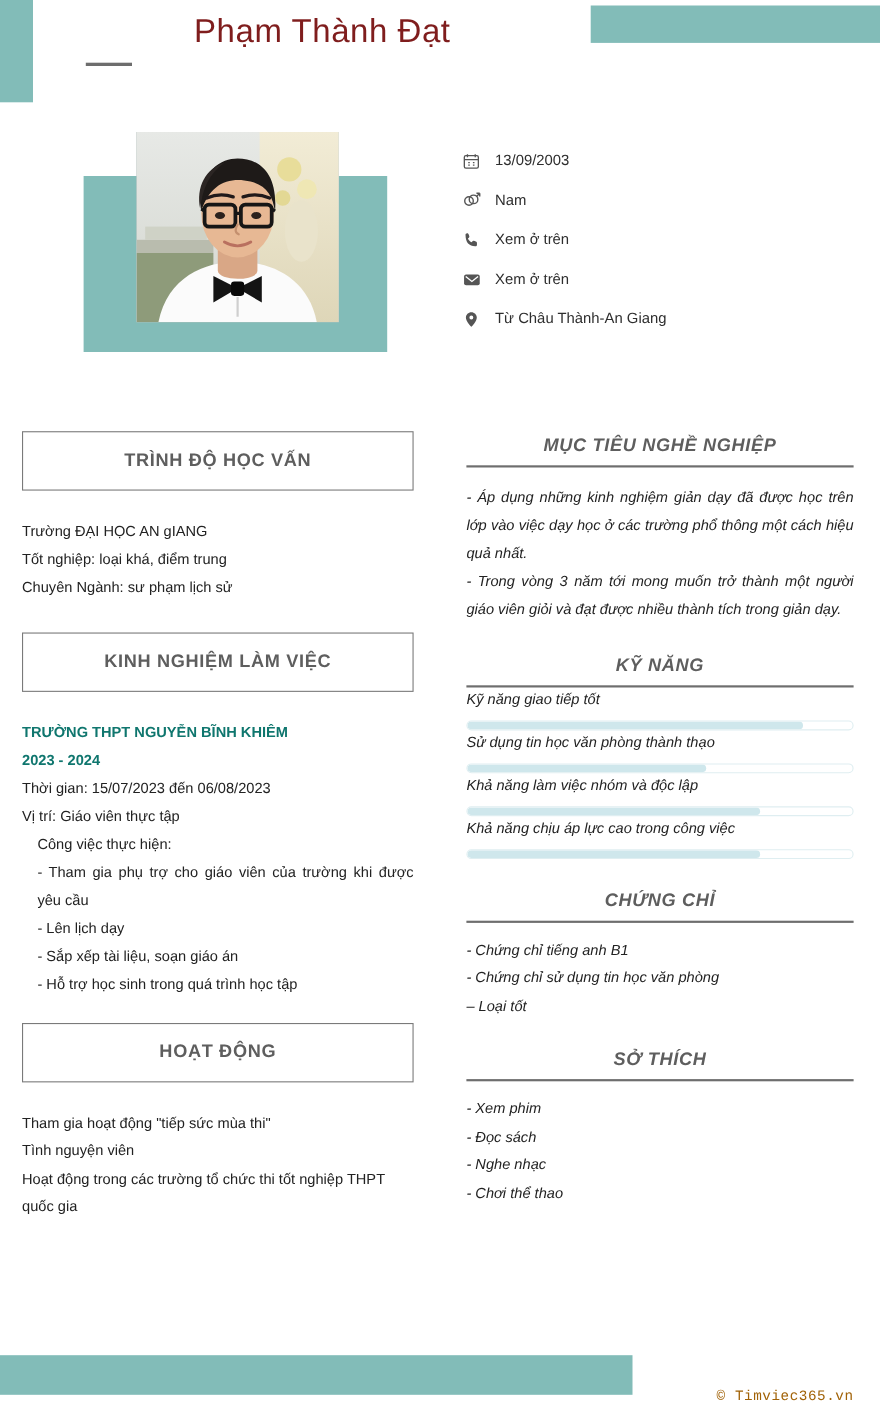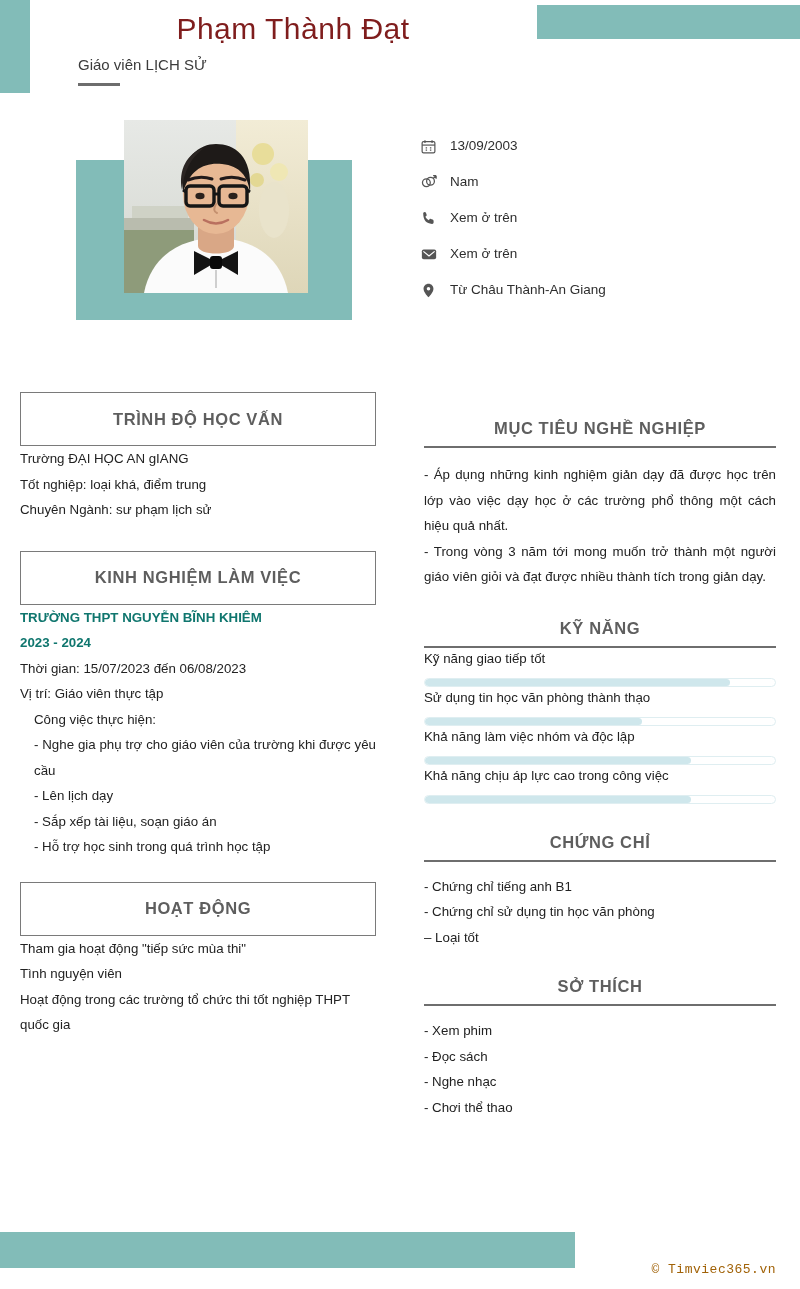--- a/index.html
+++ b/index.html
@@ -43,42 +43,42 @@
   .contact-row { display: flex; align-items: center; height: 36px; }
   .contact-ico {
     width: 30px; flex: 0 0 30px; display: flex; align-items: center; justify-content: flex-start;
     color: #555; 
   }
   .contact-ico svg { display: block; }
   .contact-txt { font-size: 13.5px; color: #2e2e2e; line-height: 18px; }
 
   
   .col-left  { position: absolute; left: 20px;  top: 392px; width: 356px; }
-  .col-right { position: absolute; left: 424px; top: 416px; width: 352px; }
+  .col-right { position: absolute; left: 424px; top: 393px; width: 352px; font-style: italic; }
 
   
   .box-head {
     border: 1.5px solid #7a7a7a;
     height: 54px; display: flex; align-items: center; justify-content: center;
     font-size: 16.5px; font-weight: bold; color: #5e5e5e; letter-spacing: 0.6px;
   }
   
   .ul-head-wrap { text-align: center; }
   .ul-head {
     font-size: 16.5px; font-weight: bold; color: #5e5e5e; letter-spacing: 0.6px;
     line-height: 24px;
   }
   .ul-rule { height: 2px; background: #6e6e6e; margin-top: 6px; }
 
   .body-txt  { font-size: 13.3px; color: #222; line-height: 25.5px; }
   .body-txt.just { text-align: justify; }
   .bold-txt  { font-size: 13.3px; color: #0f766e; font-weight: bold; line-height: 25.5px; }
   .indent    { padding-left: 14px; }
 
-  .blk { margin-top: 0; }
+  .blk { margin-top: 24px; }
 
   
   .skill { margin-top: 0; }
   .skill-label { font-size: 13.3px; color: #222; line-height: 22px; }
   .bar-track {
     position: relative; height: 9px; margin-top: 8px;
     background: #ffffff; border: 1px solid #dfeef1; border-radius: 5px; overflow: hidden;
   }
   .bar-fill { position: absolute; left: 0; top: 0; bottom: 0; background: #cfe7ec; border-radius: 5px; }
 
@@ -96,21 +96,20 @@
 
 <div class="page">
 
   <div class="teal-left-bar"></div>
   <div class="teal-top-right"></div>
   <div class="teal-photo-bg"></div>
   <div class="teal-footer-bar"></div>
 
   <div class="header">
     <div class="name">Phạm Thành Đạt</div>
-    <div class="job-title">Giáo viên LỊCH SỬ</div>
     <div class="title-rule"></div>
   </div>
 
   <div class="photo-frame">
     <svg viewBox="0 0 184 173" xmlns="http://www.w3.org/2000/svg" aria-hidden="true">
       <defs>
         <linearGradient id="skyg" x1="0" y1="0" x2="0" y2="1">
           <stop offset="0%" stop-color="#e7e9e6"></stop>
             <stop offset="100%" stop-color="#d3d6cf"></stop>
         </linearGradient>
@@ -228,21 +227,21 @@
     </div>
 
     <div style="height:28px"></div>
     <div class="box-head">KINH NGHIỆM LÀM VIỆC</div>
     <div class="blk">
       <div class="bold-txt">TRƯỜNG THPT NGUYỄN BĨNH KHIÊM</div>
       <div class="bold-txt">2023 - 2024</div>
       <div class="body-txt">Thời gian: 15/07/2023 đến 06/08/2023</div>
       <div class="body-txt">Vị trí: Giáo viên thực tập</div>
       <div class="body-txt indent">Công việc thực hiện:</div>
-      <div class="body-txt indent just">- Nghe gia phụ trợ cho giáo viên của trường khi được yêu cầu</div>
+      <div class="body-txt indent just">- Tham gia phụ trợ cho giáo viên của trường khi được yêu cầu</div>
       <div class="body-txt indent">- Lên lịch dạy</div>
       <div class="body-txt indent">- Sắp xếp tài liệu, soạn giáo án</div>
       <div class="body-txt indent">- Hỗ trợ học sinh trong quá trình học tập</div>
     </div>
 
     <div style="height:22px"></div>
     <div class="box-head">HOẠT ĐỘNG</div>
     <div class="blk">
       <div class="body-txt">Tham gia hoạt động "tiếp sức mùa thi"</div>
       <div class="body-txt">Tình nguyện viên</div>

